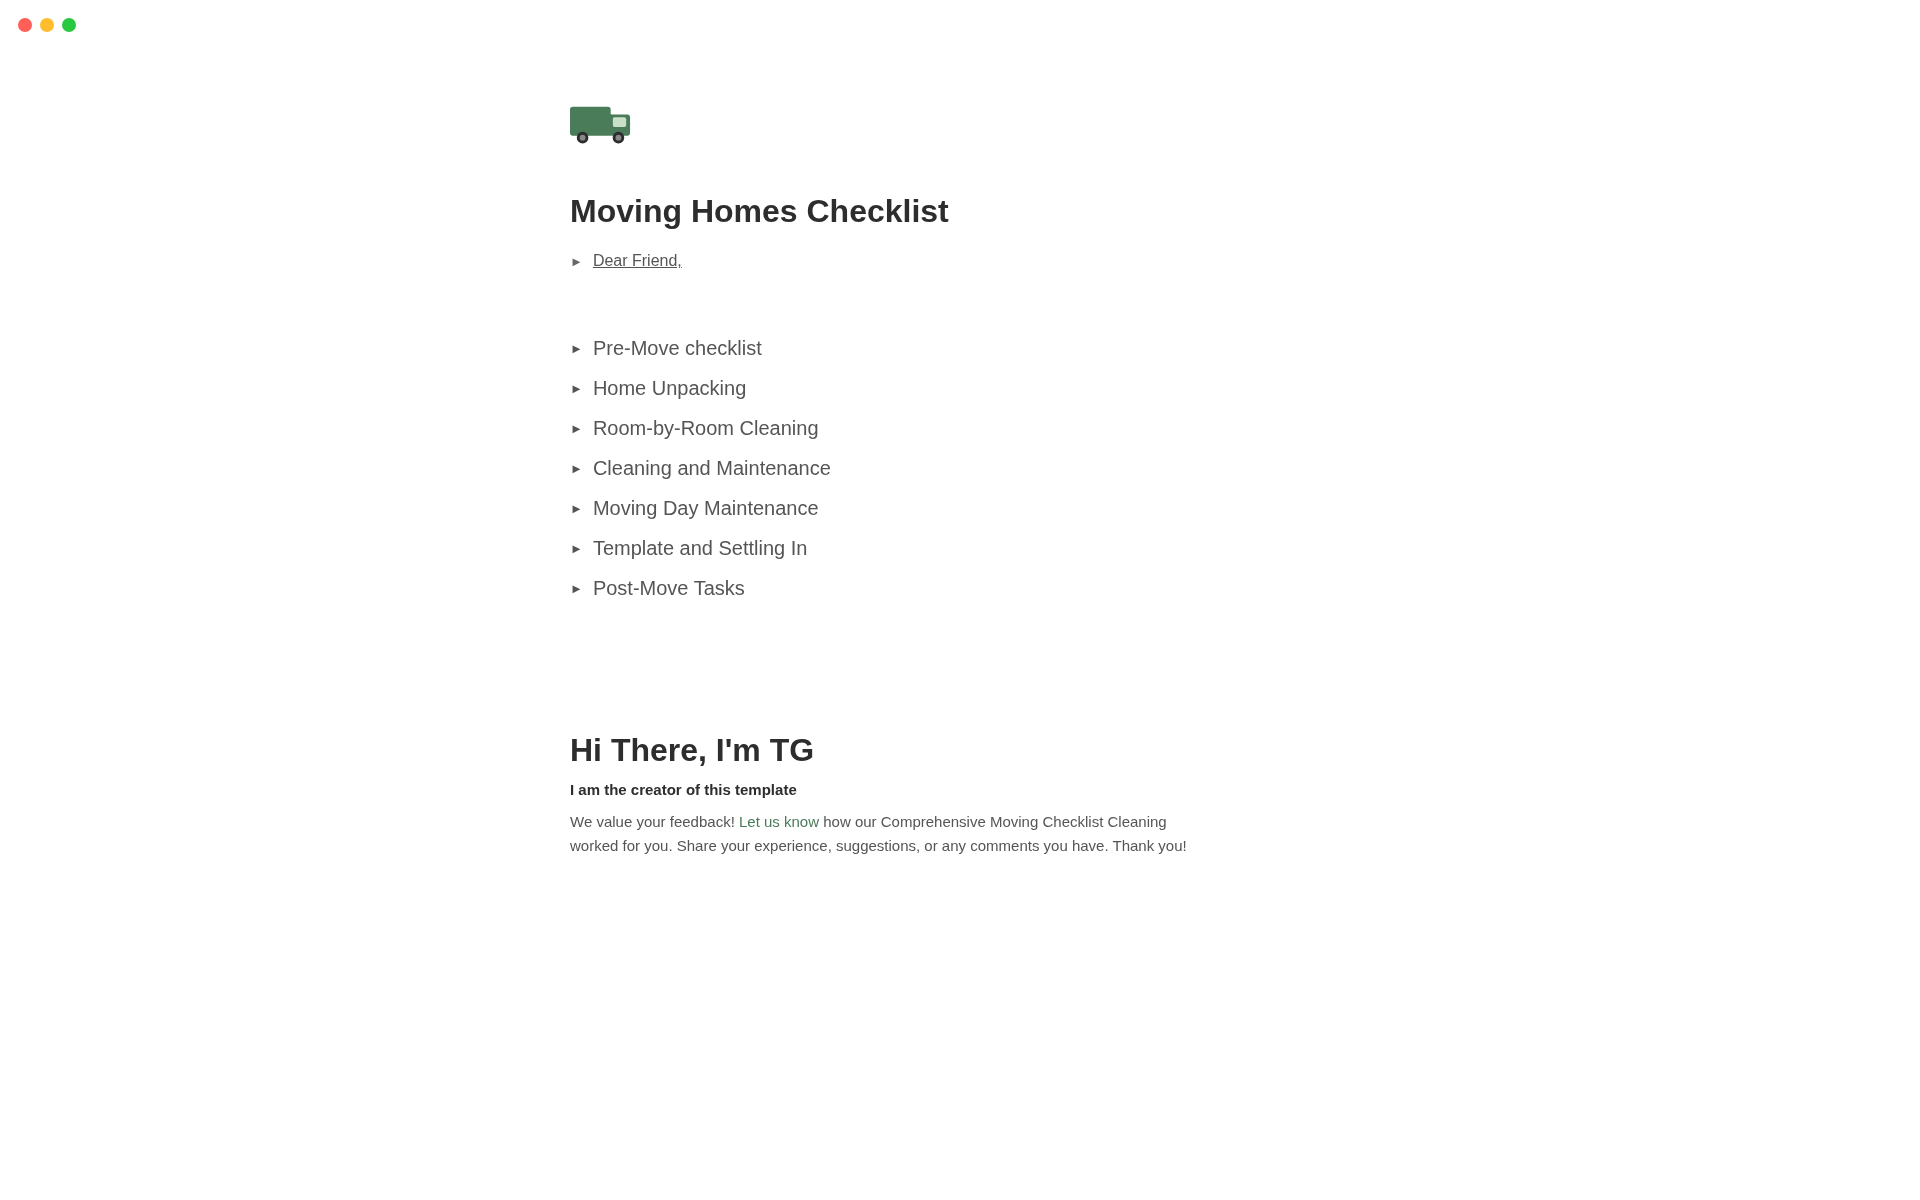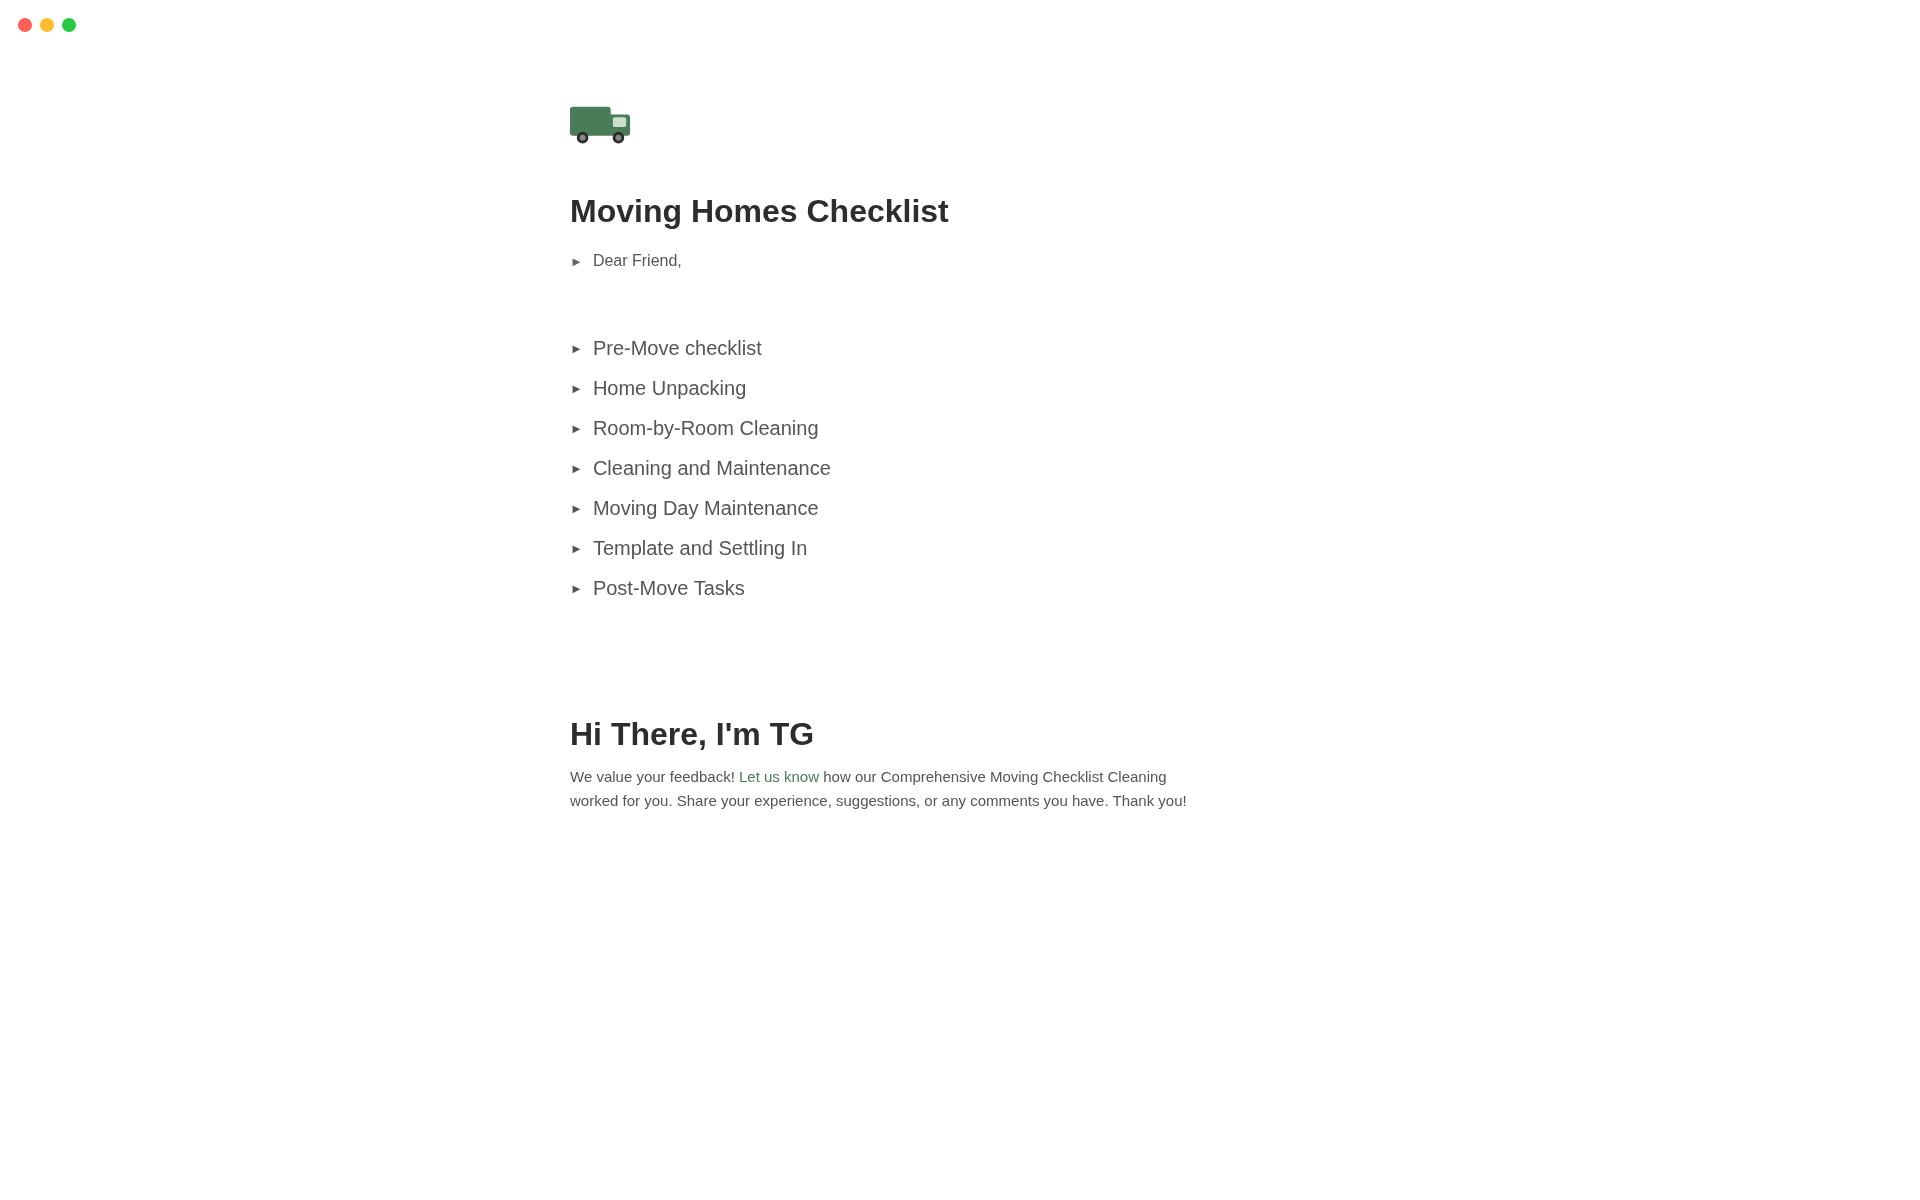--- a/index.html
+++ b/index.html
@@ -78,20 +78,21 @@
 
     .toggle-arrow {
       color: #666;
       font-size: 13px;
       flex-shrink: 0;
     }
 
     .toggle-label {
       color: #555555;
       font-size: 16px;
+      text-decoration: underline;
     }
 
     
     .spacer {
       height: 48px;
     }
 
     
     .checklist-section {
       margin-bottom: 8px;
@@ -125,20 +126,21 @@
     
     .hi-there-section {
       padding-top: 20px;
     }
 
     .hi-there-title {
       font-size: 32px;
       font-weight: 700;
       color: #2d2d2d;
       margin-bottom: 12px;
+      margin-top: 16px;
     }
 
     .creator-subtitle {
       font-size: 15px;
       font-weight: 700;
       color: #2d2d2d;
       margin-bottom: 12px;
     }
 
     .feedback-text {
@@ -220,18 +222,19 @@
     <div class="checklist-item">
       <span class="checklist-arrow">►</span>
       <span class="checklist-label">Post-Move Tasks</span>
     </div>
   </div>
 
   <div class="bottom-spacer"></div>
 
   <div class="hi-there-section">
     <h2 class="hi-there-title">Hi There, I'm TG</h2>
+    <p class="creator-subtitle">I am the creator of this template</p>
     <p class="feedback-text">
       <span>We value your feedback! </span><a class="feedback-link" href="#">Let us know</a><span> how our Comprehensive Moving Checklist Cleaning worked for you. Share your experience, suggestions, or any comments you have. Thank you!</span>
     </p>
   </div>
 
 </div>
 
 </body></html>

